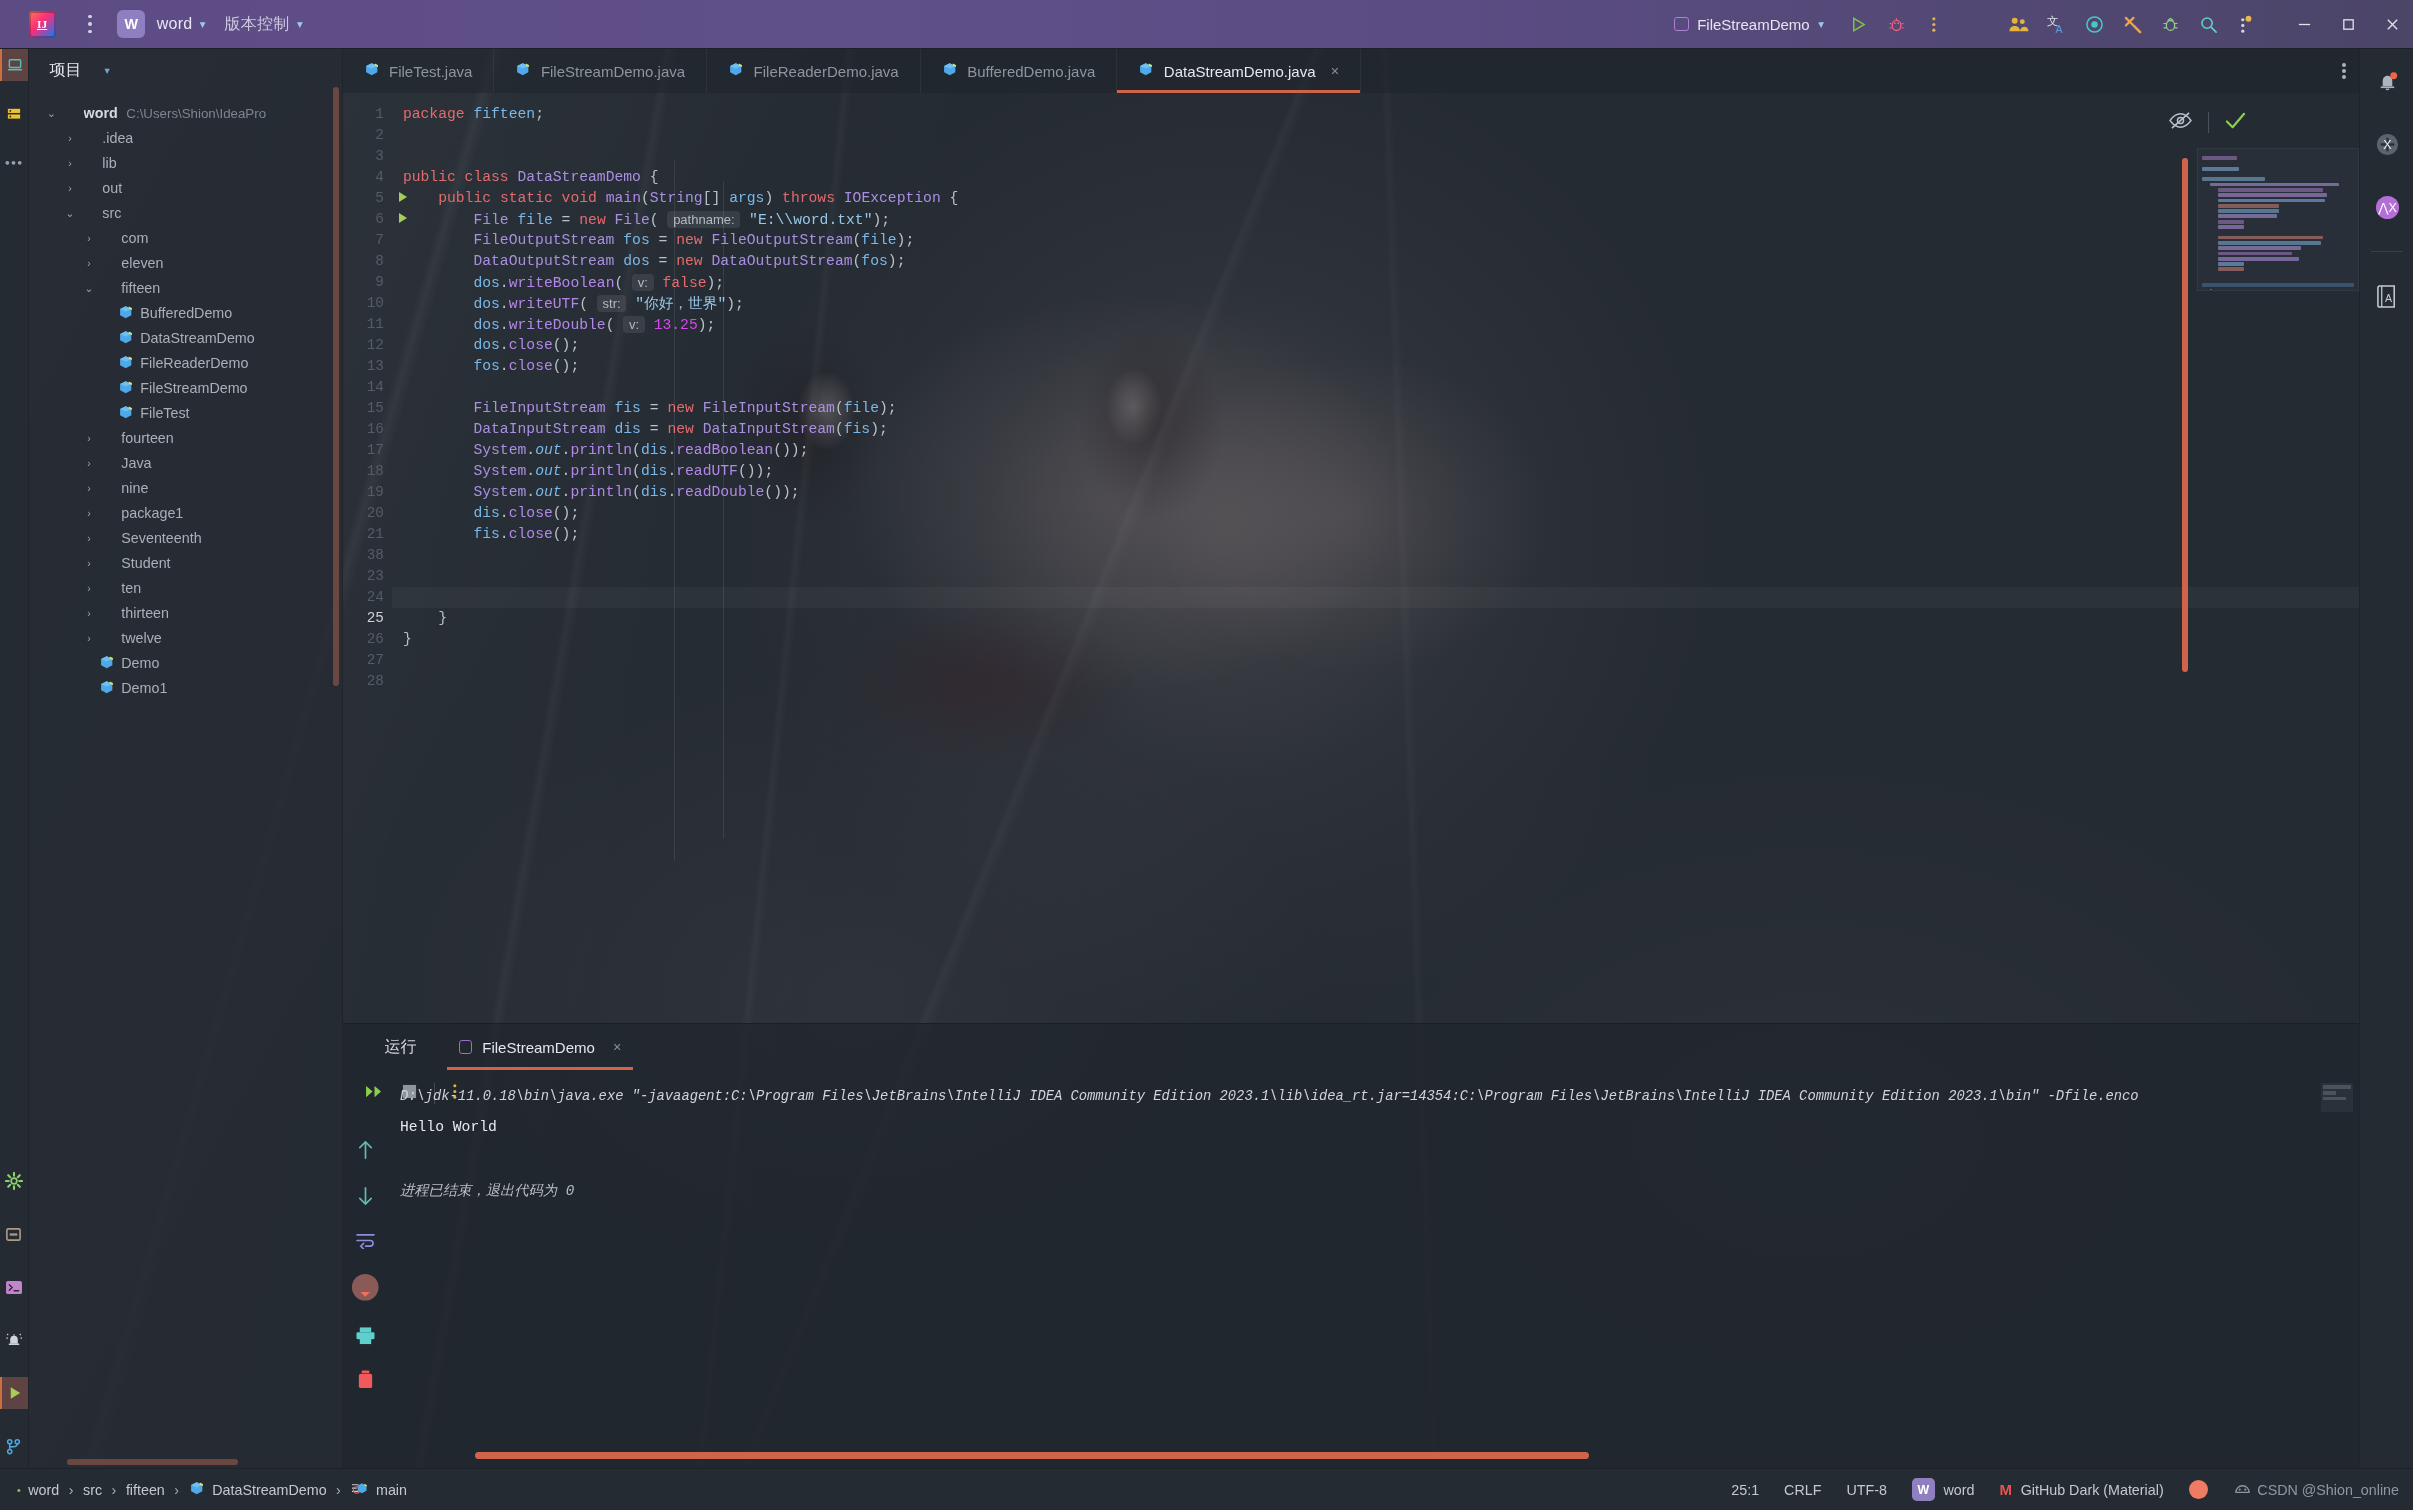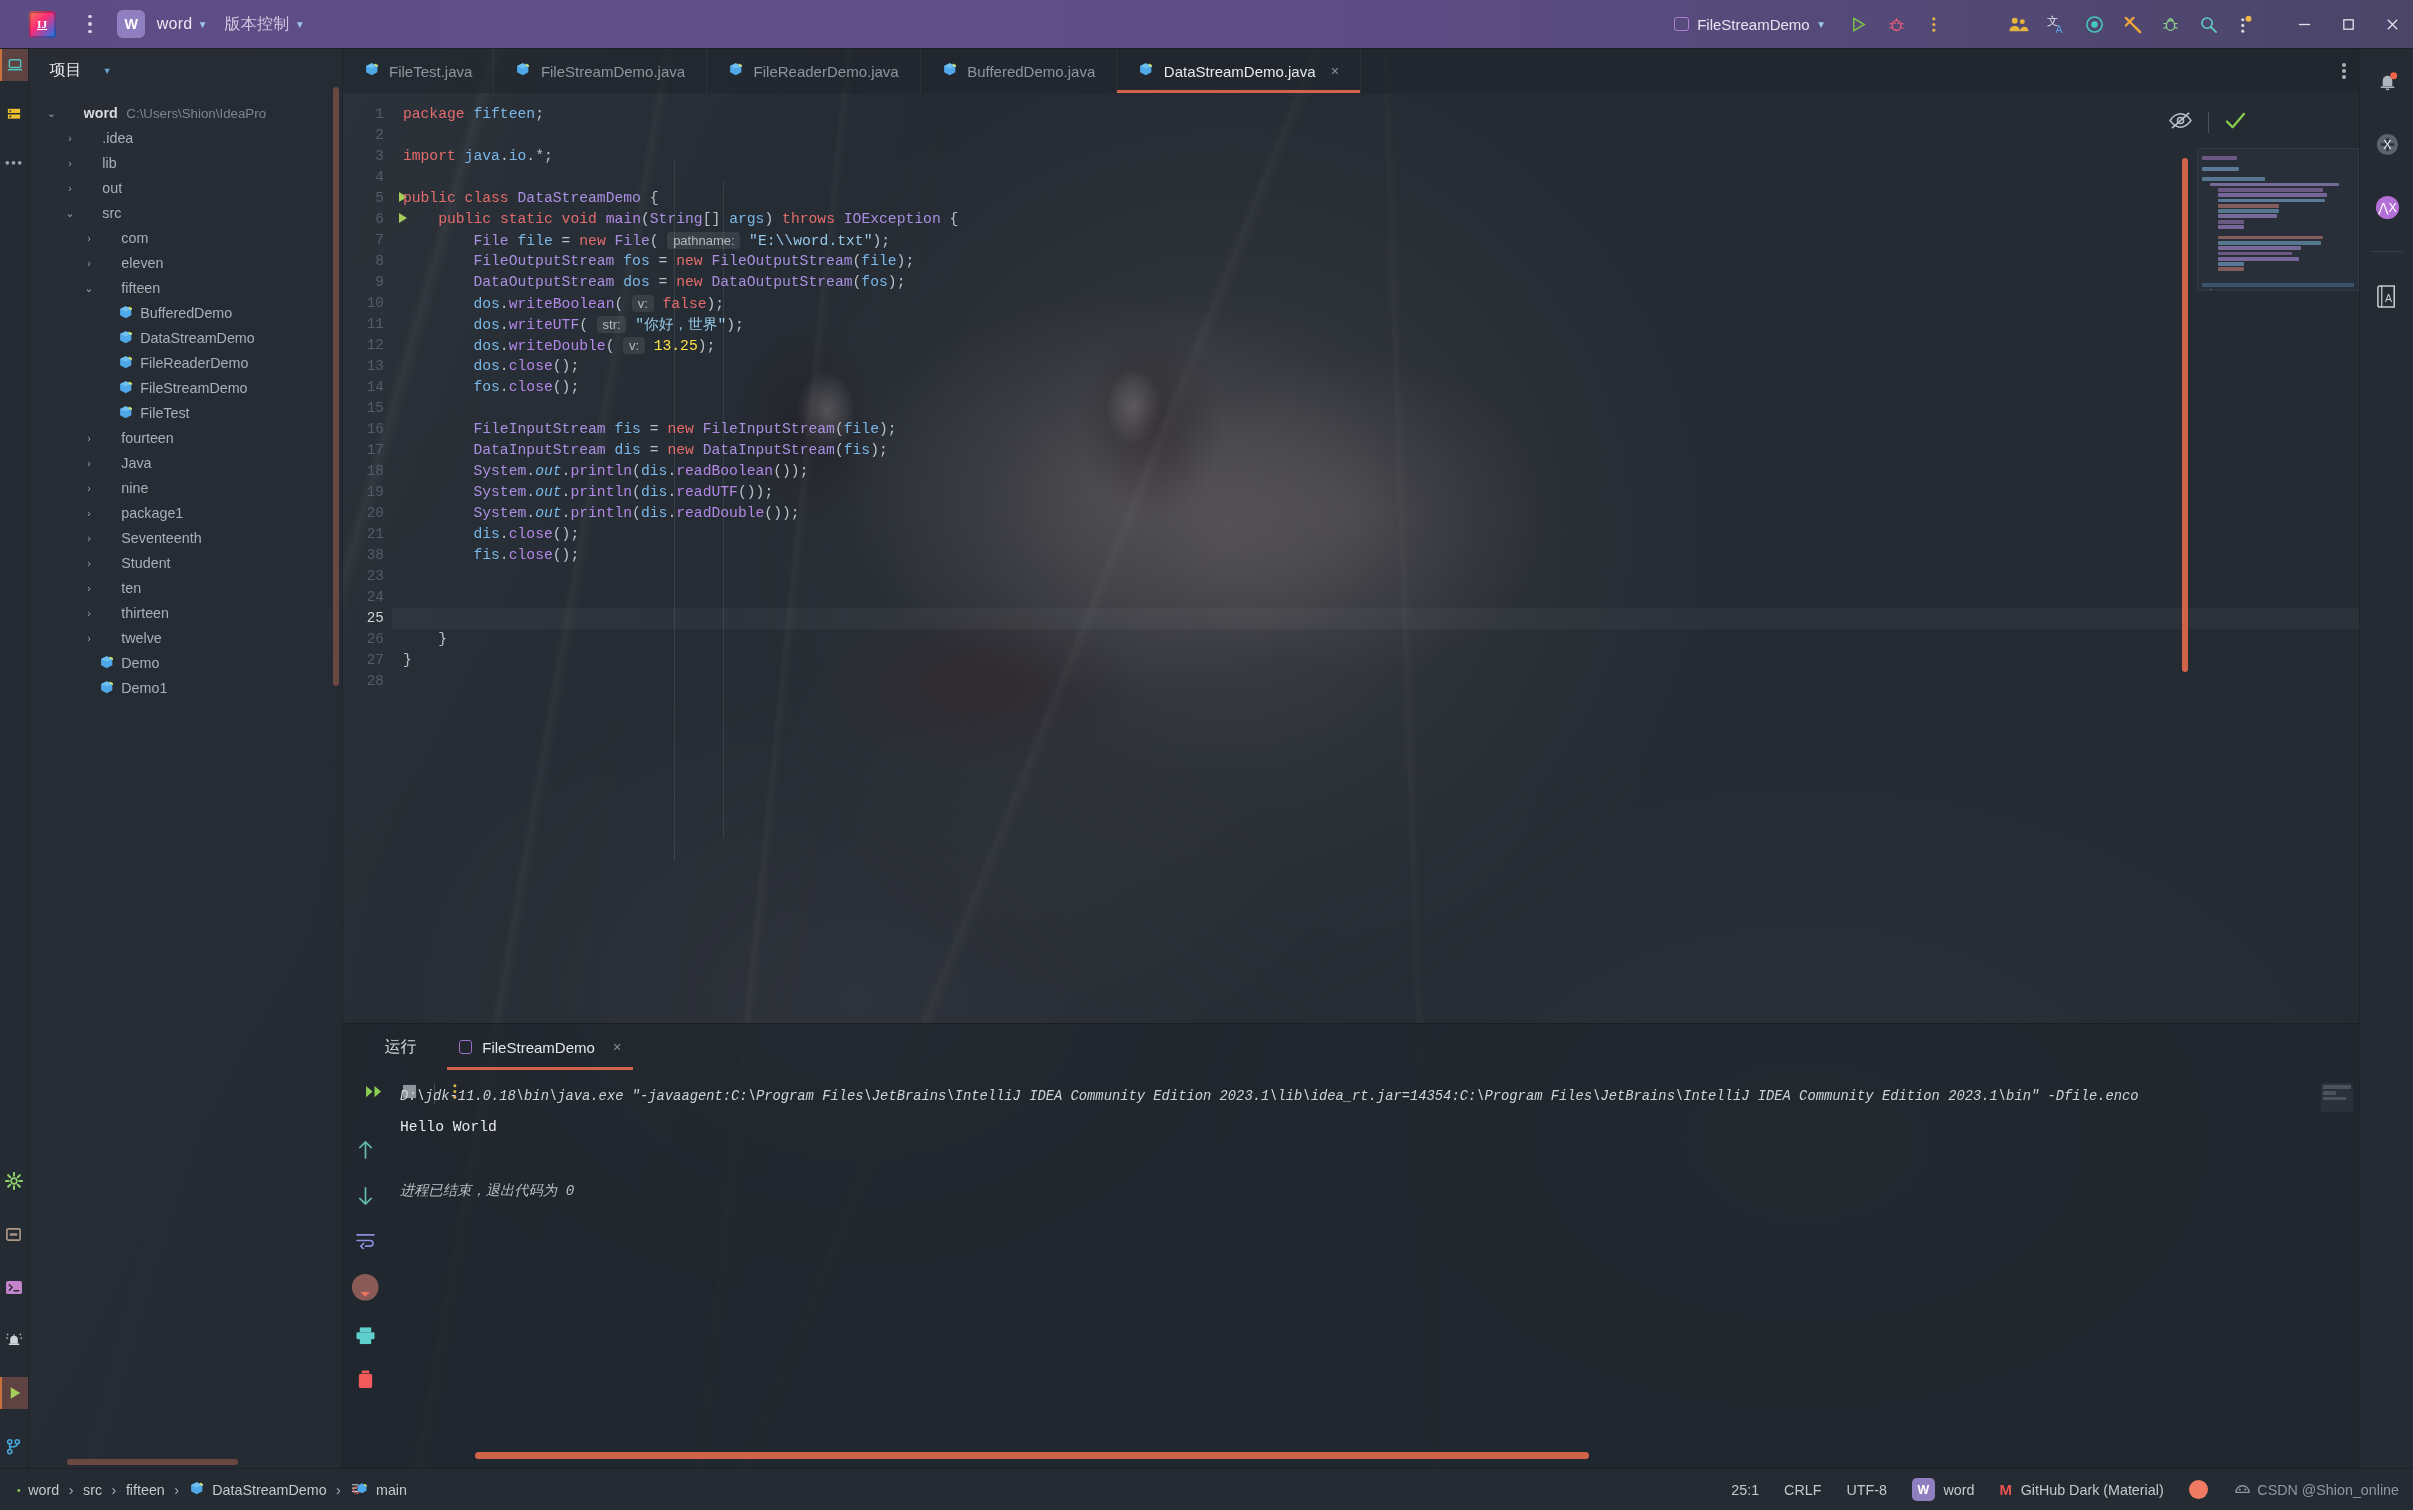--- a/index.html
+++ b/index.html
@@ -185,21 +185,21 @@
   .cl.cur { background: rgba(255,255,255,0.035); margin-left:-61px; padding-left:72px; }
   .indent-guide {
     position:absolute; top:0; bottom:0; width:1px; background: rgba(255,255,255,0.09);
   }
   
   .kw  { color:#e36b6b; }
   .typ { color:#a98fe0; }         
   .fn  { color:#b287e8; }         
   .var { color:#79b8e8; }         
   .str { color:#97c8e8; }         
-  .num { color:#fde047; }
+  .num { color:#d946ef; }
   .pun { color:#b9c0c8; }
   .ital { font-style: italic; }
   .hintchip {
     background: rgba(255,255,255,0.085);
     color:#b3bac2; border-radius:3.8px; padding:1px 5.7px; font-size:13px;
     font-family:"Liberation Sans", sans-serif;
   }
 
   
   .insp {
@@ -704,21 +704,20 @@
             <div class="g cur">25</div>
             <div class="g">26</div>
             <div class="g">27</div>
             <div class="g">28</div>
           </div>
         <div class="codearea" id="codearea">
           <div class="indent-guide" style="left:282px;top:67px;bottom:162px;"></div>
           <div class="indent-guide" style="left:331px;top:88px;bottom:185px;"></div>
         <div class="cl"><span class="kw">package</span> <span class="var">fifteen</span><span class="pun">;</span></div>
             <div class="cl">&nbsp;</div>
-            <div class="cl"><span class="kw">import</span> <span class="var">java</span><span class="pun">.</span><span class="var">io</span><span class="pun">.</span><span class="pun">*</span><span class="pun">;</span></div>
             <div class="cl">&nbsp;</div>
             <div class="cl"><span class="kw">public</span> <span class="kw">class</span> <span class="typ">DataStreamDemo</span> <span class="pun">{</span></div>
             <div class="cl">    <span class="kw">public</span> <span class="kw">static</span> <span class="kw">void</span> <span class="fn">main</span><span class="pun">(</span><span class="typ">String</span><span class="pun">[</span><span class="pun">]</span> <span class="var">args</span><span class="pun">)</span> <span class="kw">throws</span> <span class="typ">IOException</span> <span class="pun">{</span></div>
             <div class="cl">        <span class="typ">File</span> <span class="var">file</span> <span class="pun">=</span> <span class="kw">new</span> <span class="typ">File</span><span class="pun">(</span> <span class="hintchip">pathname:</span> <span class="str">"E:\\word.txt"</span><span class="pun">)</span><span class="pun">;</span></div>
             <div class="cl">        <span class="typ">FileOutputStream</span> <span class="var">fos</span> <span class="pun">=</span> <span class="kw">new</span> <span class="typ">FileOutputStream</span><span class="pun">(</span><span class="var">file</span><span class="pun">)</span><span class="pun">;</span></div>
             <div class="cl">        <span class="typ">DataOutputStream</span> <span class="var">dos</span> <span class="pun">=</span> <span class="kw">new</span> <span class="typ">DataOutputStream</span><span class="pun">(</span><span class="var">fos</span><span class="pun">)</span><span class="pun">;</span></div>
             <div class="cl">        <span class="var">dos</span><span class="pun">.</span><span class="fn">writeBoolean</span><span class="pun">(</span> <span class="hintchip">v:</span> <span class="kw">false</span><span class="pun">)</span><span class="pun">;</span></div>
             <div class="cl">        <span class="var">dos</span><span class="pun">.</span><span class="fn">writeUTF</span><span class="pun">(</span> <span class="hintchip">str:</span> <span class="str">"你好，世界"</span><span class="pun">)</span><span class="pun">;</span></div>
             <div class="cl">        <span class="var">dos</span><span class="pun">.</span><span class="fn">writeDouble</span><span class="pun">(</span> <span class="hintchip">v:</span> <span class="num">13.25</span><span class="pun">)</span><span class="pun">;</span></div>
             <div class="cl">        <span class="var">dos</span><span class="pun">.</span><span class="fn">close</span><span class="pun">(</span><span class="pun">)</span><span class="pun">;</span></div>

